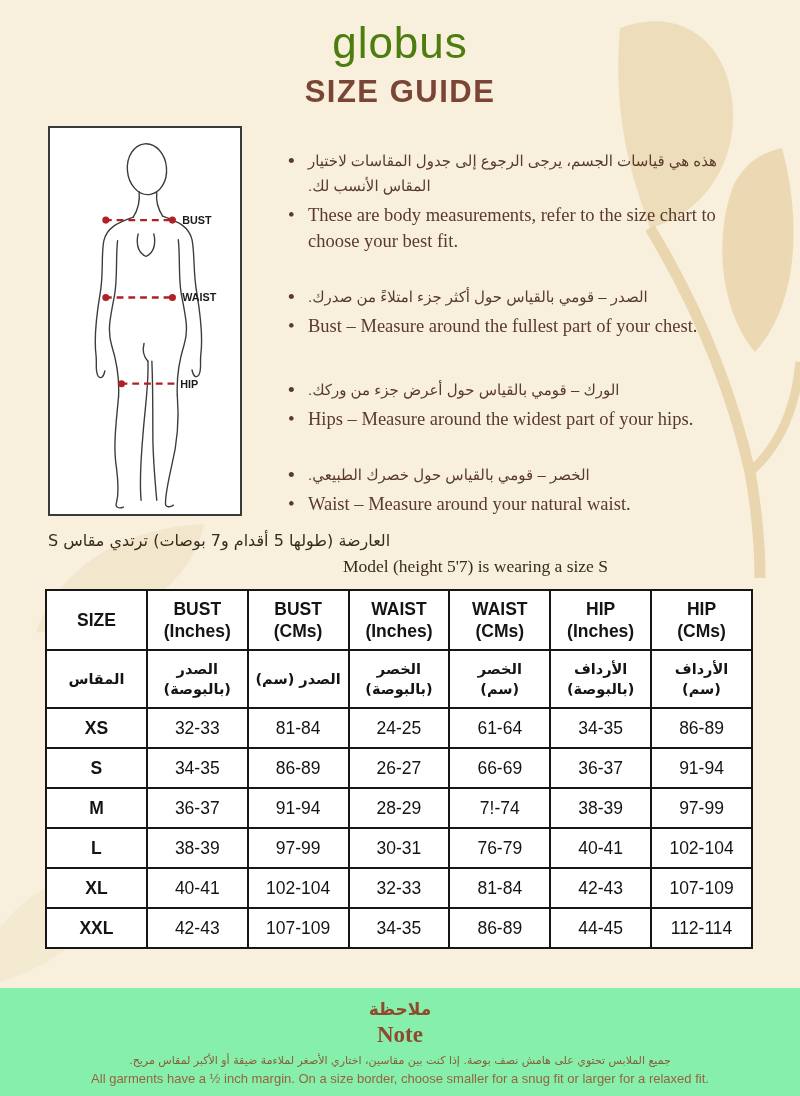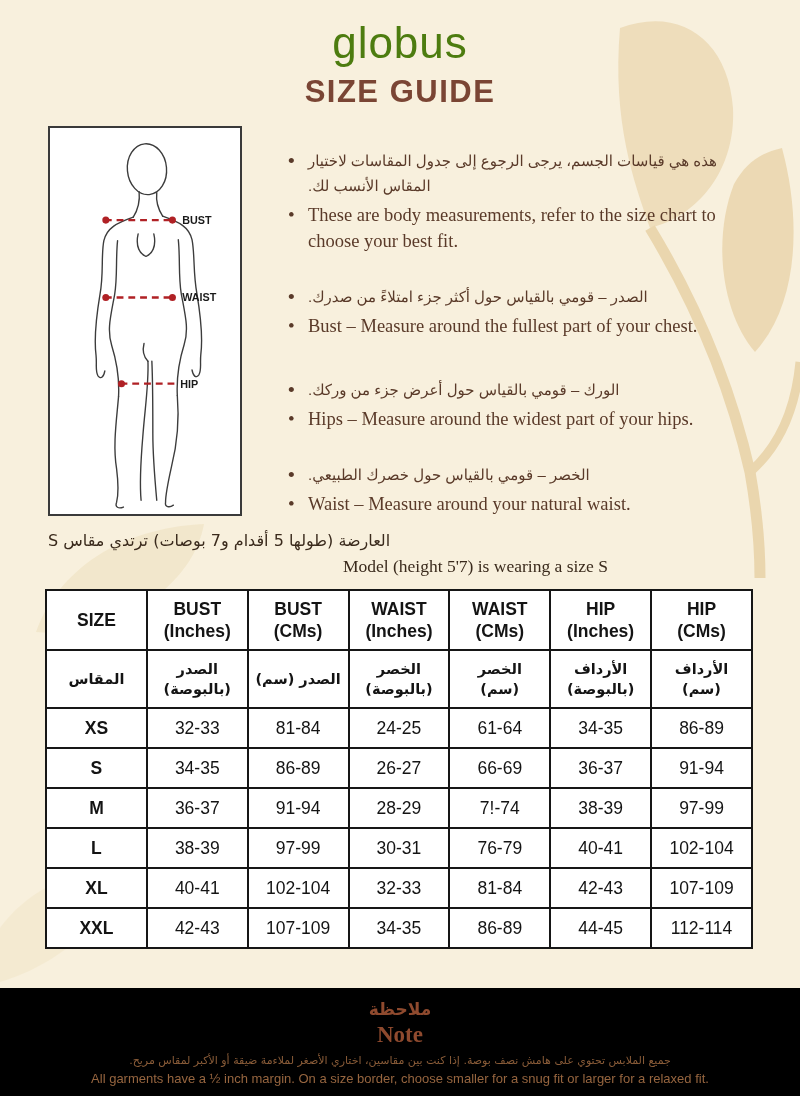--- a/index.html
+++ b/index.html
@@ -59,21 +59,21 @@
   tr.hdr-en td{font-weight:bold; font-size:17.5px; line-height:22px;}
   tr.hdr-ar{height:58px;border-radius:21px;}
   tr.hdr-ar td{font-weight:bold; font-size:14.5px; line-height:20px; font-family:"DejaVu Sans", sans-serif; padding:2px 6px;}
   tr.data{height:40px;}
   tr.data td{font-size:17.5px;}
   tr.data td.size-cell{font-weight:bold;}
 
   
   .footer{
     position:absolute; left:0; top:988px; width:800px; height:108px;
-    background:#000000; text-align:center; color:#96653f;
+    background:#86efac; text-align:center; color:#96653f;
   }
   .footer .t-ar{font-family:"DejaVu Sans", sans-serif; font-weight:bold; font-size:17px; color:#8f4a2e; margin-top:11px;}
   .footer .t-en{font-family:"Liberation Serif", serif; font-weight:bold; font-size:23px; color:#8f4a2e; margin-top:3px;}
   .footer .b-ar{font-family:"DejaVu Sans", sans-serif; font-size:11px; color:#8a5c38; margin-top:6px;}
   .footer .b-en{font-size:13px; color:#96653f; margin-top:4px;}
 </style>
 </head>
 <body>
 
 <div class="page">

